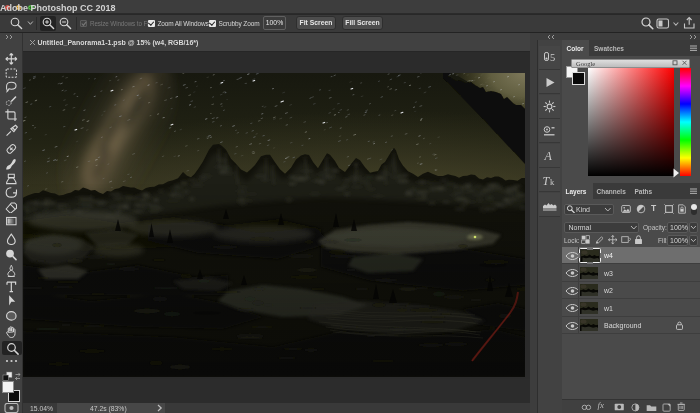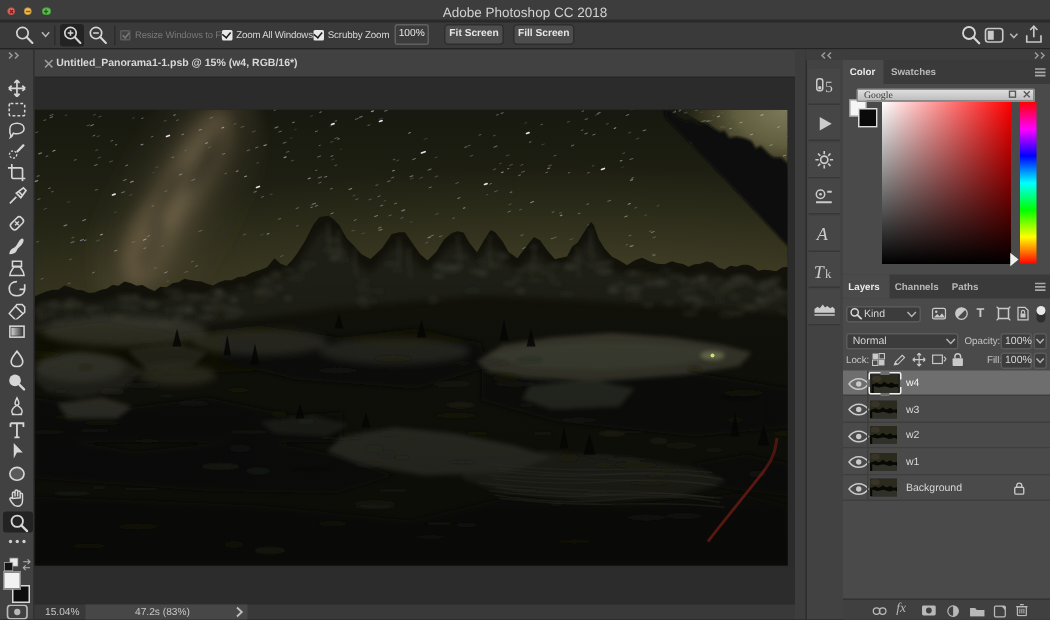--- a/index.html
+++ b/index.html
@@ -14,21 +14,21 @@
     <path d="M1.6,1.6 L3.8,3.8 M3.8,1.6 L1.6,3.8" stroke="#7e1915" stroke-width="0.9"></path>
   </svg>
 <div class="abs" style="left:16.1px;top:4.8px;width:5.4px;height:5.4px;border-radius:50%;background:#f5bd4f;box-shadow:inset 0 0 0 0.5px rgba(0,0,0,0.25)"></div>
 <svg class="abs" style="left:16.1px;top:4.8px" width="5.4" height="5.4" viewBox="0 0 5.4 5.4">
     <path d="M1.2,2.7 H4.2" stroke="#925d0b" stroke-width="0.9"></path>
   </svg>
 <div class="abs" style="left:28.3px;top:4.8px;width:5.4px;height:5.4px;border-radius:50%;background:#60c454;box-shadow:inset 0 0 0 0.5px rgba(0,0,0,0.25)"></div>
 <svg class="abs" style="left:28.3px;top:4.8px" width="5.4" height="5.4" viewBox="0 0 5.4 5.4">
     <path d="M1.2,2.7 H4.2 M2.7,1.2 V4.2" stroke="#1d6512" stroke-width="0.9"></path>
   </svg>
-<div class="txt" style="left:0;width:700px;top:2.5px;text-align:center;color:#d2d2d2;font-size:9px;line-height:10px;font-weight:normal">Adobe Photoshop CC 2018</div>
+<div class="txt" style="left:0;width:700px;top:2.5px;text-align:left;color:#d2d2d2;font-size:9px;line-height:10px;font-weight:bold">Adobe Photoshop CC 2018</div>
 <div class="abs" style="left:0;top:15px;width:700px;height:18px;background:#3a3a3a;border-bottom:1px solid #232323"></div>
 <svg style="position:absolute;left:7px;top:16px;" width="28" height="14" viewBox="0 0 28 14">
     <circle cx="8" cy="6" r="3.8" fill="none" stroke="#d6d6d6" stroke-width="1.1"></circle>
     <line x1="10.736" y1="8.736" x2="14.600000000000001" y2="12.600000000000001" stroke="#d6d6d6" stroke-width="1.4000000000000001" stroke-linecap="round"></line>
     <path d="M21,5.5 l2.4,2.8 2.4,-2.8" fill="none" stroke="#b8b8b8" stroke-width="1"></path>
   </svg>
 <div class="abs" style="left:36px;top:17px;width:1px;height:13px;background:#2c2c2c"></div>
 <div class="abs" style="left:40px;top:16px;width:16px;height:15px;background:#232323;border-radius:2px"></div>
 <svg style="position:absolute;left:40px;top:16px;" width="16" height="15" viewBox="0 0 16 15">
     <circle cx="7" cy="6" r="3.8" fill="none" stroke="#d6d6d6" stroke-width="1.1"></circle>

